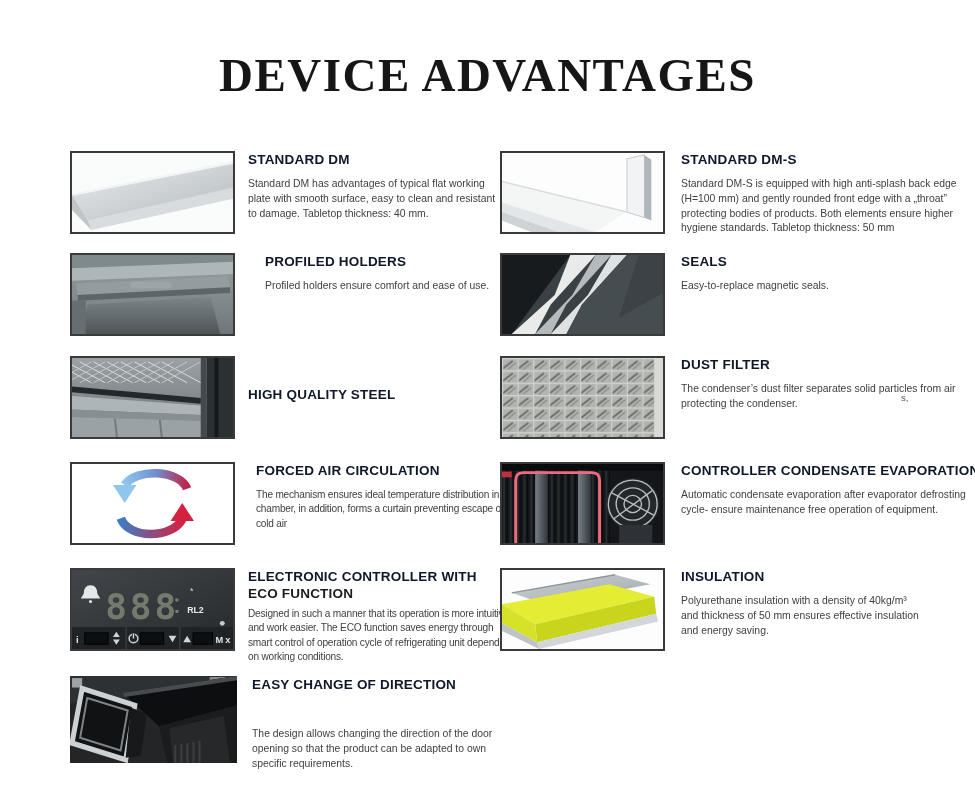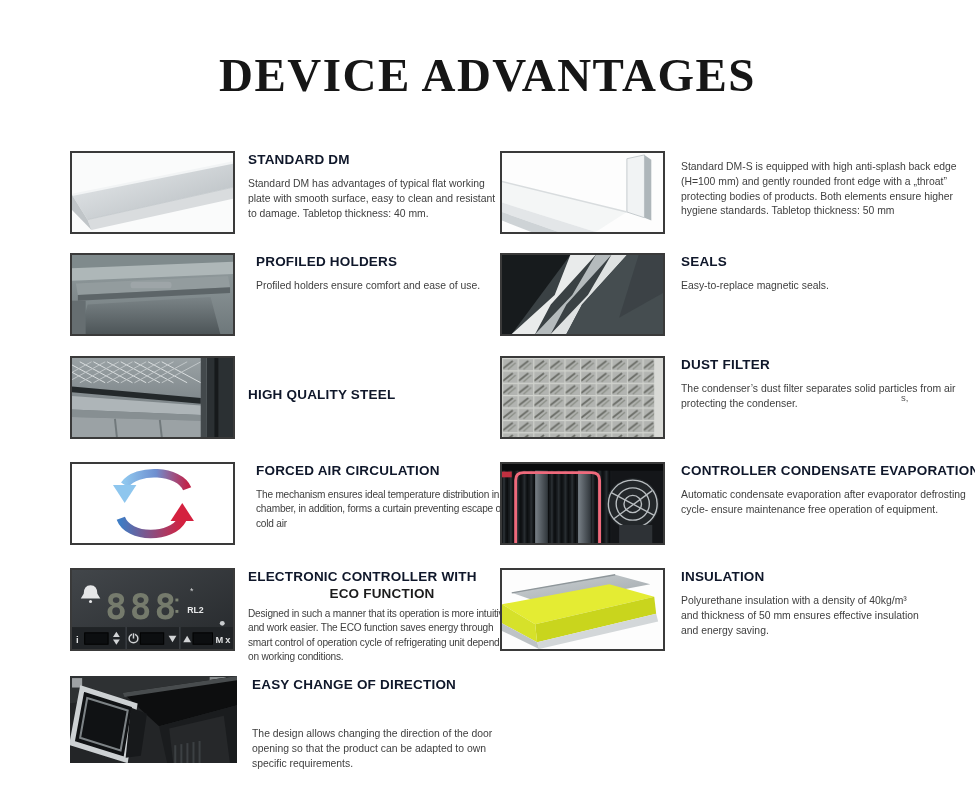--- a/index.html
+++ b/index.html
@@ -21,21 +21,21 @@
   }
   .thumb.no-border { border:none; width:167px; height:87px; }
   .thumb svg { display:block; width:100%; height:100%; }
   .txt { position:absolute; top:0; }
   .item-title {
     font-size:13.5px; font-weight:bold; color:#0f172a;
     letter-spacing:0.2px; line-height:17px; white-space:nowrap;
   }
   .item-title2 {
     font-size:13.5px; font-weight:bold; color:#1c1c1c;
-    letter-spacing:0.2px; line-height:17px; white-space:nowrap;text-align:center;
+    letter-spacing:0.2px; line-height:17px; white-space:nowrap;
   }
   .item-title2:empty { display:none; }
   .item-body {
     margin-top:9px; font-size:10.4px; color:#3e3e3e; line-height:1.42;
     width:250px;
   }
   .col-right .item-body { width:288px; }
   .item-body.condensed { font-size:10.1px; letter-spacing:-0.2px; }
   .stray {
     position:absolute; left:901px; top:392px; font-size:9.5px; color:#555;
@@ -78,20 +78,21 @@
         <rect width="165" height="83" fill="#fdfdfd"></rect>
         <polygon points="128,62 128,6 146,2 146,68" fill="#f1f3f4" stroke="#c4cacd" stroke-width="1"></polygon>
         <polygon points="146,2 153,7 153,71 146,68" fill="#aeb6ba"></polygon>
         <polygon points="0,30 128,62 96,83 0,52" fill="#f4f6f6"></polygon>
         <line x1="0" y1="30" x2="128" y2="62" stroke="#d8dcde" stroke-width="1.5"></line>
         <polygon points="0,52 96,83 58,83 0,62" fill="#e3e6e8"></polygon>
         <polygon points="0,62 58,83 30,83 0,71" fill="#ced3d6"></polygon>
       </svg>
     </div>
     <div class="txt" style="left:181px;">
+      <div class="item-title">STANDARD DM-S</div>
 
       <div class="item-body">Standard DM-S is equipped with high anti-splash back edge (H=100 mm) and gently rounded front edge with a „throat” protecting bodies of products. Both elements ensure higher hygiene standards. Tabletop thickness: 50 mm</div>
     </div>
   </div>
 
   <div class="item col-left" style="left:70px; top:253px;">
     <div class="thumb">
       <svg viewBox="0 0 165 83" preserveAspectRatio="none">
         <defs>
           <linearGradient id="ph-bg" x1="0" y1="0" x2="0" y2="1">
@@ -106,21 +107,21 @@
         <rect width="165" height="83" fill="url(#ph-bg)"></rect>
         <rect width="165" height="14" fill="#7f8a8c"></rect>
         <polygon points="0,14 165,7 165,20 0,27" fill="#aeb7b8"></polygon>
         <polygon points="4,30 160,22 162,34 6,42" fill="#939c9e"></polygon>
         <polygon points="6,42 162,34 162,40 6,48" fill="#5d6568"></polygon>
         <polygon points="16,52 142,44 152,83 8,83" fill="url(#ph-dr)"></polygon>
         <rect y="48" width="14" height="35" fill="#666e71"></rect>
         <rect x="60" y="28" width="42" height="7" rx="3" fill="#a2aaac" opacity="0.7"></rect>
       </svg>
     </div>
-    <div class="txt" style="left:186px;">
+    <div class="txt" style="left:195px;">
       <div class="item-title">PROFILED HOLDERS</div>
 
       <div class="item-body">Profiled holders ensure comfort and ease of use.</div>
     </div>
   </div>
 
   <div class="item col-right" style="left:500px; top:253px;">
     <div class="thumb">
       <svg viewBox="0 0 165 83" preserveAspectRatio="none">
         <rect width="165" height="83" fill="#3a4144"></rect>

